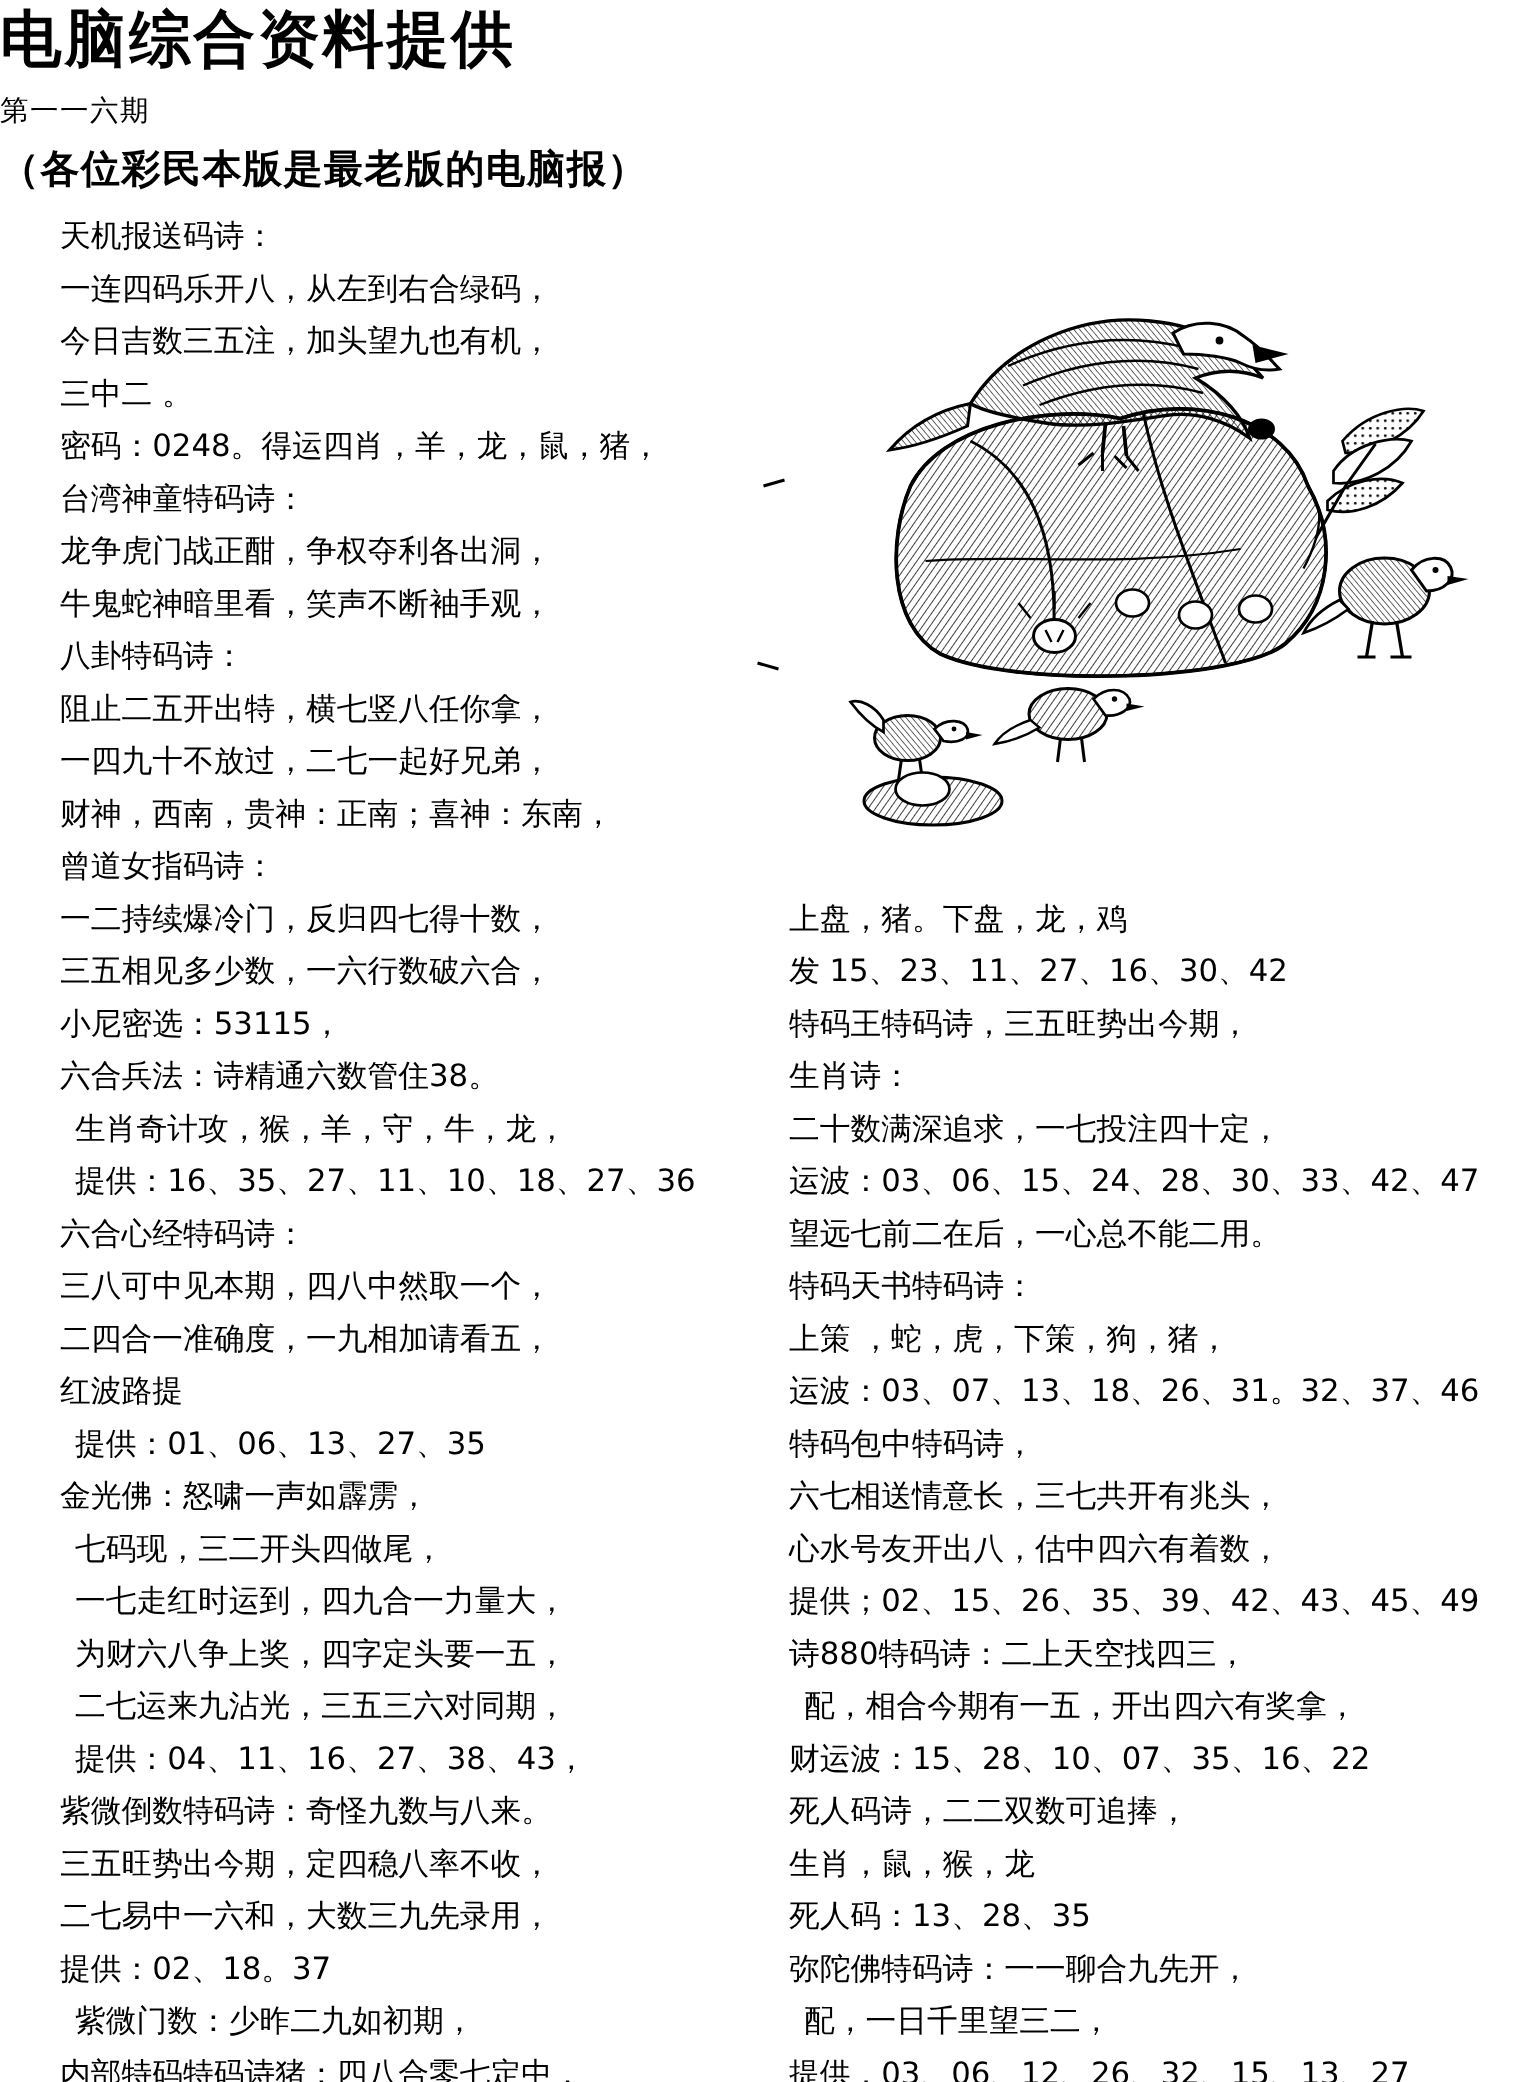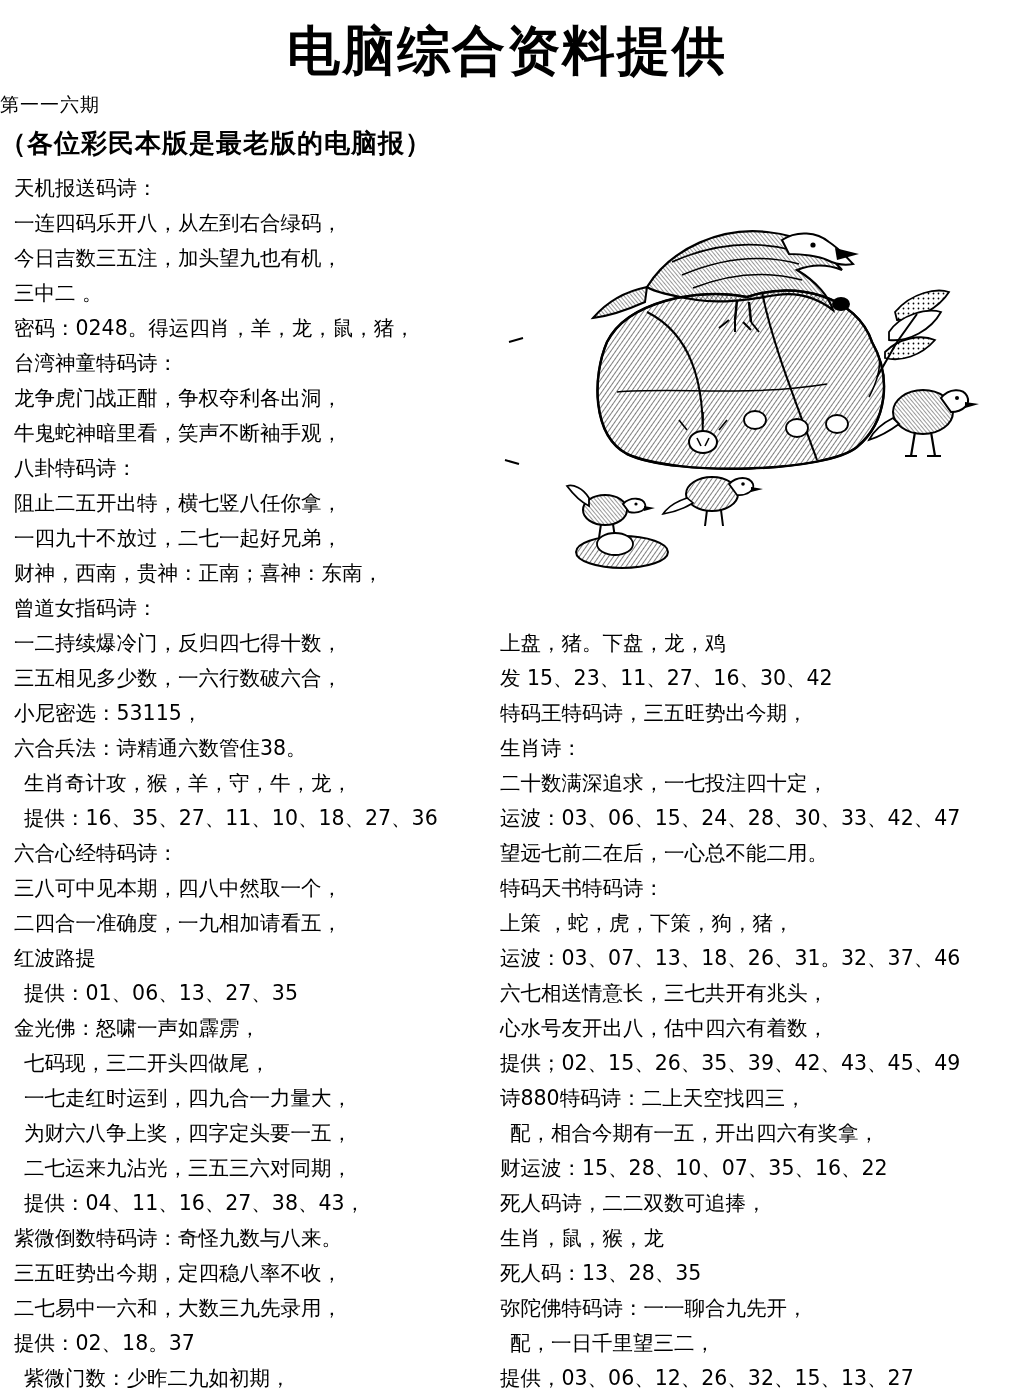--- a/index.html
+++ b/index.html
@@ -14,25 +14,24 @@
     font-family: "DejaVu Sans", "Liberation Sans", sans-serif;
     color: #000000;
     overflow: hidden;
   }
   .page {
     position: relative;
     width: 1014px;
     height: 1388px;
   }
   .title {
-    text-align: center;
-    font-size: 53px;
+    font-size: 41px;
     font-weight: bold;
     letter-spacing: 2px;
-    margin-top: 22px;
+    margin-top: 4px;
     line-height: 1.1;
   }
   .issue {
     text-align: left;
     font-size: 19px;
     margin-top: 12px;
     letter-spacing: 1px;
   }
   .subtitle {
     font-size: 26px;
@@ -54,20 +53,21 @@
     position: absolute;
     left: 500px;
     top: 455px;
     width: 505px;
   }
   .line {
     font-size: 20.5px;
     line-height: 35px;
     white-space: nowrap;
     letter-spacing: 0px;
+    margin-left: 26px;
   }
   .indent {
     padding-left: 10px;
   }
   .illus {
     position: absolute;
     left: 497px;
     top: 170px;
     width: 500px;
     height: 390px;
@@ -208,20 +208,21 @@
       <div class="line">上盘，猪。下盘，龙，鸡</div>
       <div class="line">发 15、23、11、27、16、30、42</div>
       <div class="line">特码王特码诗，三五旺势出今期，</div>
       <div class="line">生肖诗：</div>
       <div class="line">二十数满深追求，一七投注四十定，</div>
       <div class="line">运波：03、06、15、24、28、30、33、42、47</div>
       <div class="line">望远七前二在后，一心总不能二用。</div>
       <div class="line">特码天书特码诗：</div>
       <div class="line">上策 ，蛇，虎，下策，狗，猪，</div>
       <div class="line">运波：03、07、13、18、26、31。32、37、46</div>
+      <div class="line">特码包中特码诗，</div>
       <div class="line">六七相送情意长，三七共开有兆头，</div>
       <div class="line">心水号友开出八，估中四六有着数，</div>
       <div class="line">提供；02、15、26、35、39、42、43、45、49</div>
       <div class="line">诗880特码诗：二上天空找四三，</div>
       <div class="line indent">配，相合今期有一五，开出四六有奖拿，</div>
       <div class="line">财运波：15、28、10、07、35、16、22</div>
       <div class="line">死人码诗，二二双数可追捧，</div>
       <div class="line">生肖，鼠，猴，龙</div>
       <div class="line">死人码：13、28、35</div>
       <div class="line">弥陀佛特码诗：一一聊合九先开，</div>

